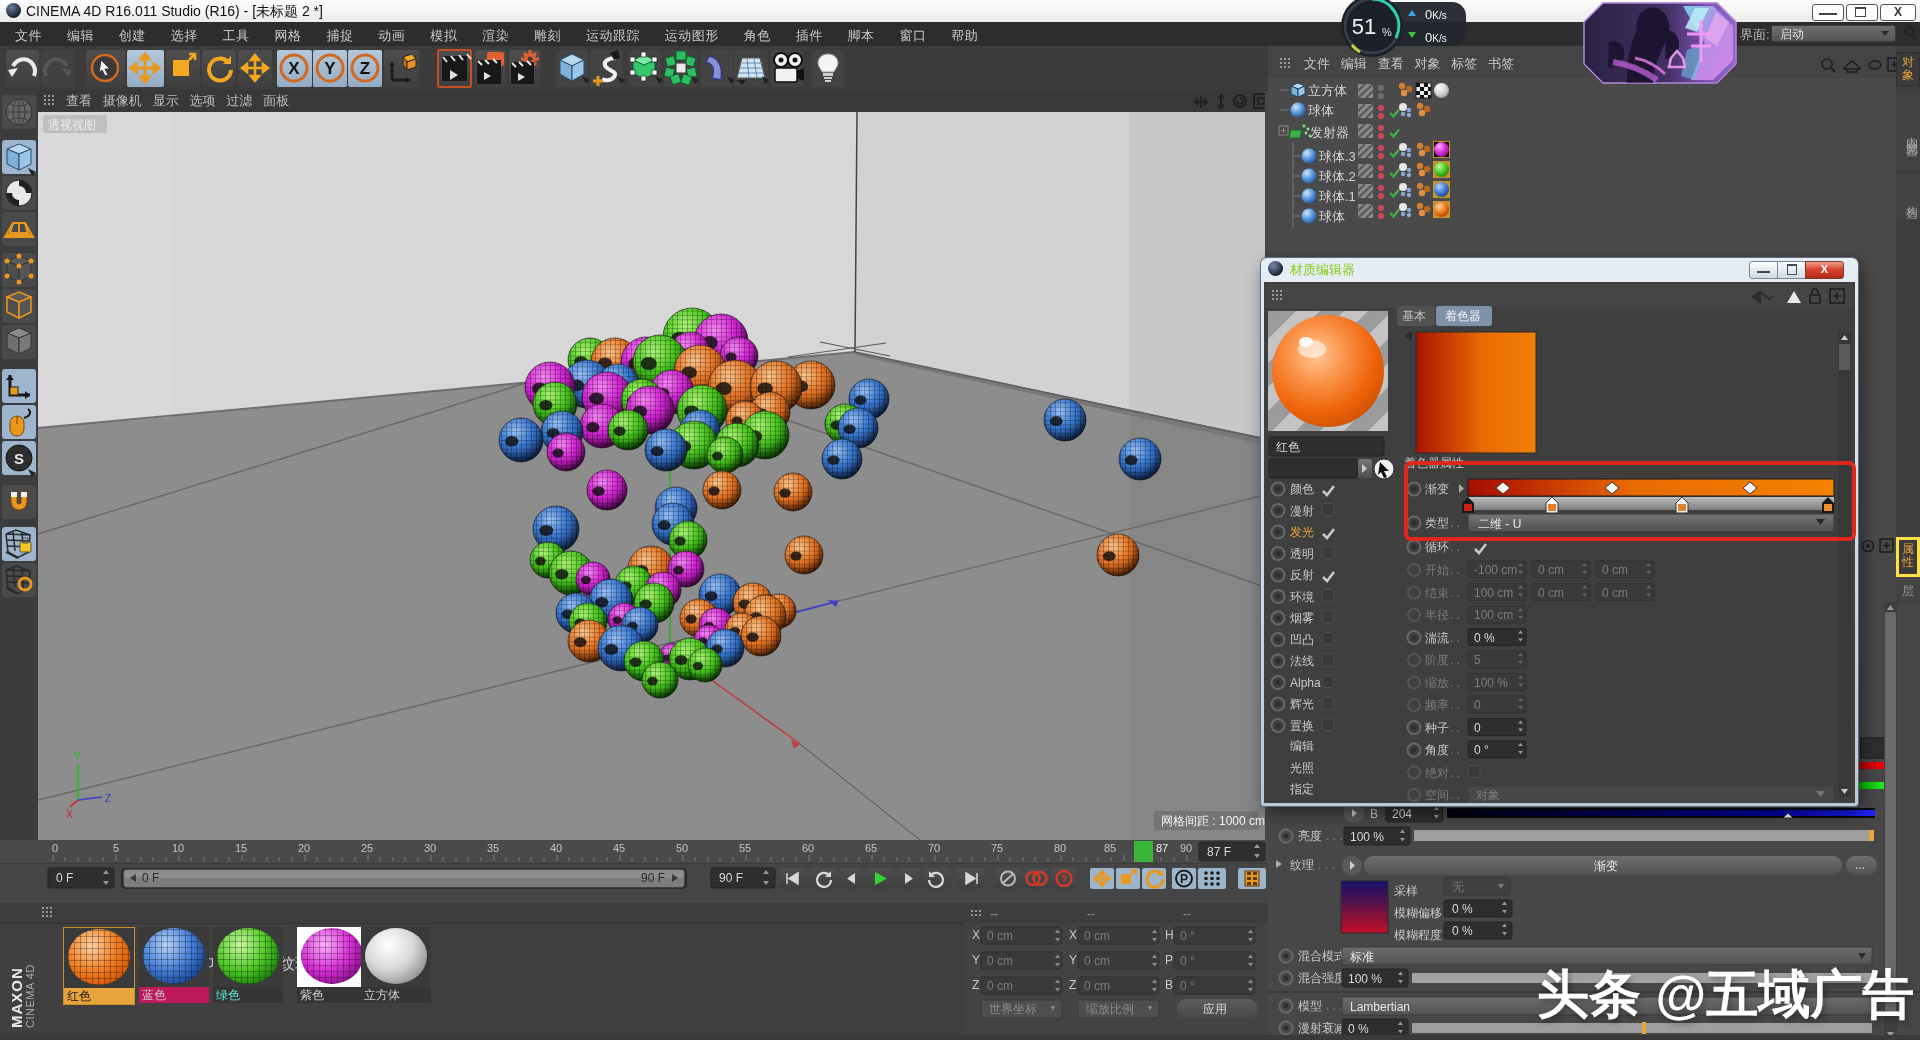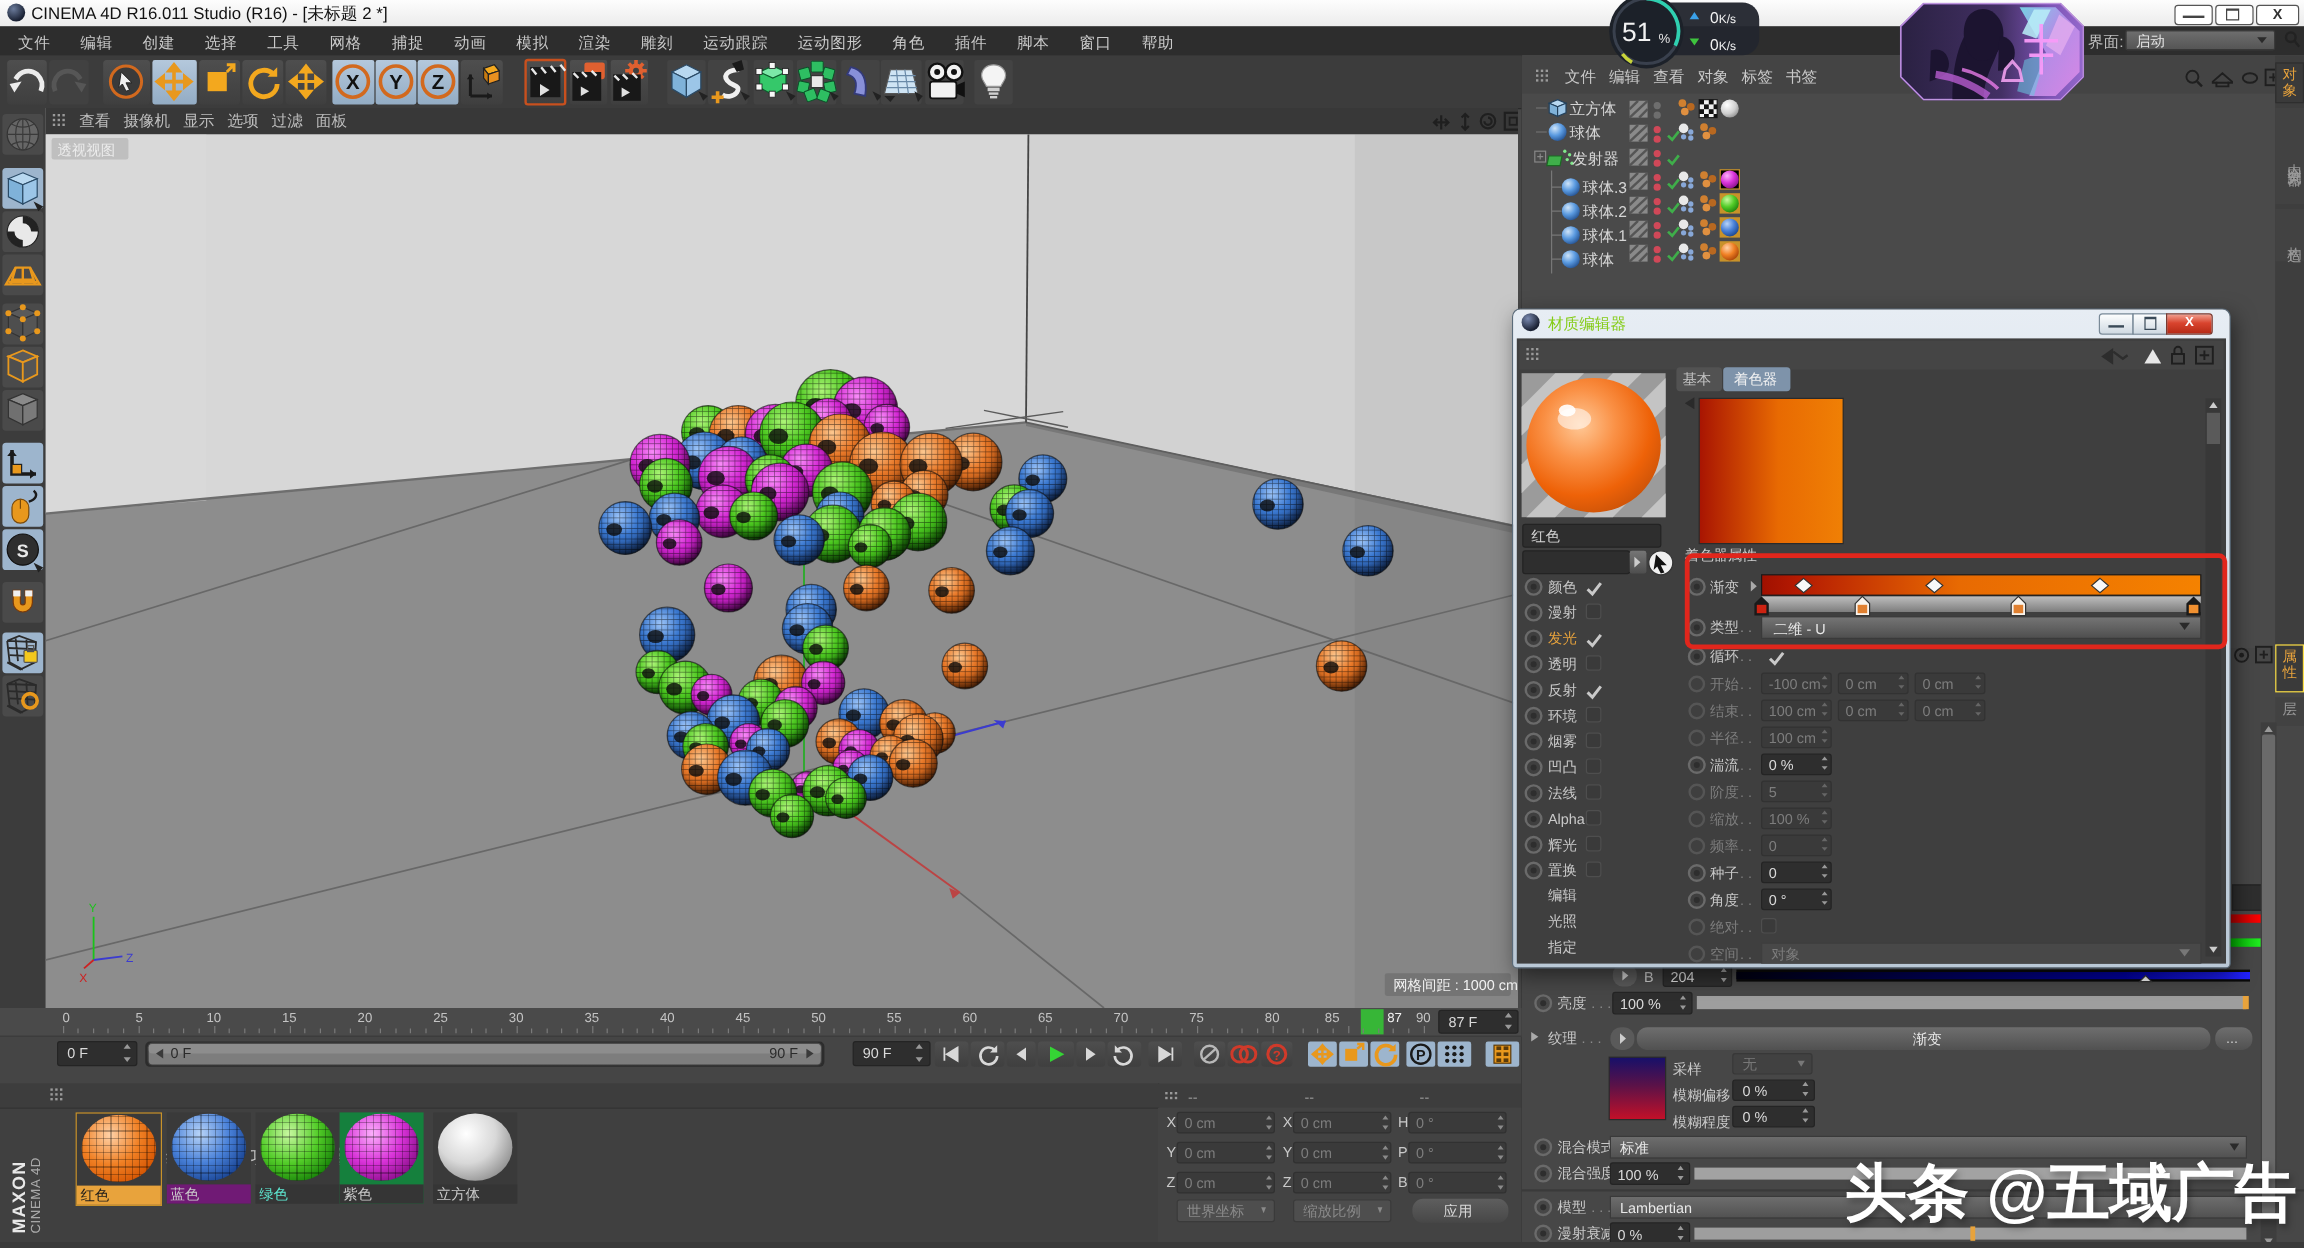--- a/index.html
+++ b/index.html
@@ -1103,27 +1103,27 @@
 <div style="transform:rotate(-90deg) translate(-100px,0);transform-origin:0 0;width:100px;font-weight:bold;font-size:15px;letter-spacing:1px;color:#e8e8e8;">MAXON</div>
 <div style="position:absolute;left:16px;top:0;transform:rotate(-90deg) translate(-100px,0);transform-origin:0 0;width:100px;font-size:11px;letter-spacing:0.5px;color:#aaa;">CINEMA 4D</div>
 </div>
 
 <div class="abs" style="left:63px;top:927px;width:70px;height:76px;border:1px solid #c8922a;background:#3a3a3a;">
     <div style="width:62px;height:56px;margin:1px auto 0;background:repeating-linear-gradient(0deg,rgba(0,0,0,.28) 0 1px,transparent 1px 6px),repeating-linear-gradient(90deg,rgba(0,0,0,.28) 0 1px,transparent 1px 6px),radial-gradient(circle at 38% 30%,#ffd2a8,#f08024 45%,#d85a06 75%,#a03c04);border-radius:50%;"></div>
     <div style="position:absolute;left:0;bottom:0;width:100%;height:16px;background:#e8a33c;color:#1a1a1a;font-size:12px;padding-left:3px;box-sizing:border-box;">红色</div>
   </div>
 <div class="abs" style="left:139px;top:927px;width:70px;height:76px;background:#3a3a3a;">
     <div style="width:62px;height:56px;margin:1px auto 0;background:repeating-linear-gradient(0deg,rgba(0,0,0,.28) 0 1px,transparent 1px 6px),repeating-linear-gradient(90deg,rgba(0,0,0,.28) 0 1px,transparent 1px 6px),radial-gradient(circle at 38% 30%,#b8d4f8,#4880d8 45%,#1e4a9a 75%,#112a55);border-radius:50%;"></div>
-    <div style="position:absolute;left:0;bottom:0;width:100%;height:16px;background:#701a75;color:#ccc;font-size:12px;padding-left:3px;box-sizing:border-box;">蓝色</div>
+    <div style="position:absolute;left:0;bottom:0;width:100%;height:16px;background:#be185d;color:#ccc;font-size:12px;padding-left:3px;box-sizing:border-box;">蓝色</div>
   </div>
 <div class="abs" style="left:213px;top:927px;width:70px;height:76px;background:#3a3a3a;">
     <div style="width:62px;height:56px;margin:1px auto 0;background:repeating-linear-gradient(0deg,rgba(0,0,0,.28) 0 1px,transparent 1px 6px),repeating-linear-gradient(90deg,rgba(0,0,0,.28) 0 1px,transparent 1px 6px),radial-gradient(circle at 38% 30%,#c8f8a0,#52cc28 45%,#1e8a0c 75%,#0c4a06);border-radius:50%;"></div>
     <div style="position:absolute;left:0;bottom:0;width:100%;height:16px;background:#353535;color:#5eead4;font-size:12px;padding-left:3px;box-sizing:border-box;">绿色</div>
   </div>
-<div class="abs" style="left:283px;top:927px;width:70px;height:76px;background:#15803d;">
+<div class="abs" style="left:297px;top:927px;width:70px;height:76px;background:#ffffff;">
     <div style="width:62px;height:56px;margin:1px auto 0;background:repeating-linear-gradient(0deg,rgba(0,0,0,.28) 0 1px,transparent 1px 6px),repeating-linear-gradient(90deg,rgba(0,0,0,.28) 0 1px,transparent 1px 6px),radial-gradient(circle at 38% 30%,#fcb0fc,#d832d8 45%,#921292 75%,#4e084e);border-radius:50%;"></div>
     <div style="position:absolute;left:0;bottom:0;width:100%;height:16px;background:#353535;color:#ccc;font-size:12px;padding-left:3px;box-sizing:border-box;">紫色</div>
   </div>
 <div class="abs" style="left:361px;top:927px;width:70px;height:76px;background:#3a3a3a;">
     <div style="width:62px;height:56px;margin:1px auto 0;background:radial-gradient(circle at 38% 30%,#ffffff,#d8d8d8 45%,#9a9a9a 75%,#666);border-radius:50%;"></div>
     <div style="position:absolute;left:0;bottom:0;width:100%;height:16px;background:#353535;color:#ccc;font-size:12px;padding-left:3px;box-sizing:border-box;">立方体</div>
   </div>
 
 <svg class="abs" style="left:965px;top:903px" width="303" height="132" viewBox="0 0 303 132">
 <rect width="303" height="20" fill="#3d3d3d"></rect>
@@ -1377,21 +1377,21 @@
         <stop offset="0" stop-color="#ffd2a8"></stop>
         <stop offset="0.5" stop-color="#f08024"></stop>
         <stop offset="1" stop-color="#a03c04"></stop>
       </radialGradient>
 </defs>
 </svg>
 
 <div class="abs" style="left:1896px;top:52px;width:24px;height:34px;background:#3a3a3a;border:1px solid #2e2e2e;color:#e8a33c;font-size:12px;line-height:13px;text-align:center;padding-top:3px;box-sizing:border-box;">对象</div>
 <div class="abs" style="left:1896px;top:90px;width:24px;height:80px;background:#424242;color:#9a9a9a;font-size:12px;text-align:center;writing-mode:vertical-rl;letter-spacing:2px;padding-top:4px;box-sizing:border-box;">内容浏览器</div>
 <div class="abs" style="left:1896px;top:174px;width:24px;height:44px;background:#424242;color:#9a9a9a;font-size:12px;text-align:center;writing-mode:vertical-rl;letter-spacing:2px;padding-top:4px;box-sizing:border-box;">构造</div>
-<div class="abs" style="left:1896px;top:537px;width:24px;height:40px;background:#3a3a3a;border:1px solid #fde047;color:#e8a33c;font-size:12px;line-height:13px;text-align:center;padding-top:3px;box-sizing:border-box;">属性</div>
+<div class="abs" style="left:1896px;top:537px;width:24px;height:40px;background:#3a3a3a;border:3px solid #fde047;color:#e8a33c;font-size:12px;line-height:13px;text-align:center;padding-top:3px;box-sizing:border-box;">属性</div>
 <div class="abs" style="left:1896px;top:581px;width:24px;height:24px;background:#424242;color:#9a9a9a;font-size:12px;line-height:20px;text-align:center;">层</div>
 
 <svg class="abs" style="left:1860px;top:537px" width="36" height="18">
     <circle cx="8" cy="9" r="5.5" fill="none" stroke="#1f1f1f" stroke-width="1.6"></circle>
     <circle cx="8" cy="9" r="2" fill="#1f1f1f"></circle>
     <rect x="20" y="2" width="13" height="13" fill="none" stroke="#1f1f1f" stroke-width="1.6"></rect>
     <path d="M26.5 5v7M23 8.5h7" stroke="#1f1f1f" stroke-width="1.6"></path>
   </svg>
 
 <div class="abs" style="left:1860px;top:737px;width:24px;height:20px;background:#2e2e2e;border:1px solid #242424;"></div>

